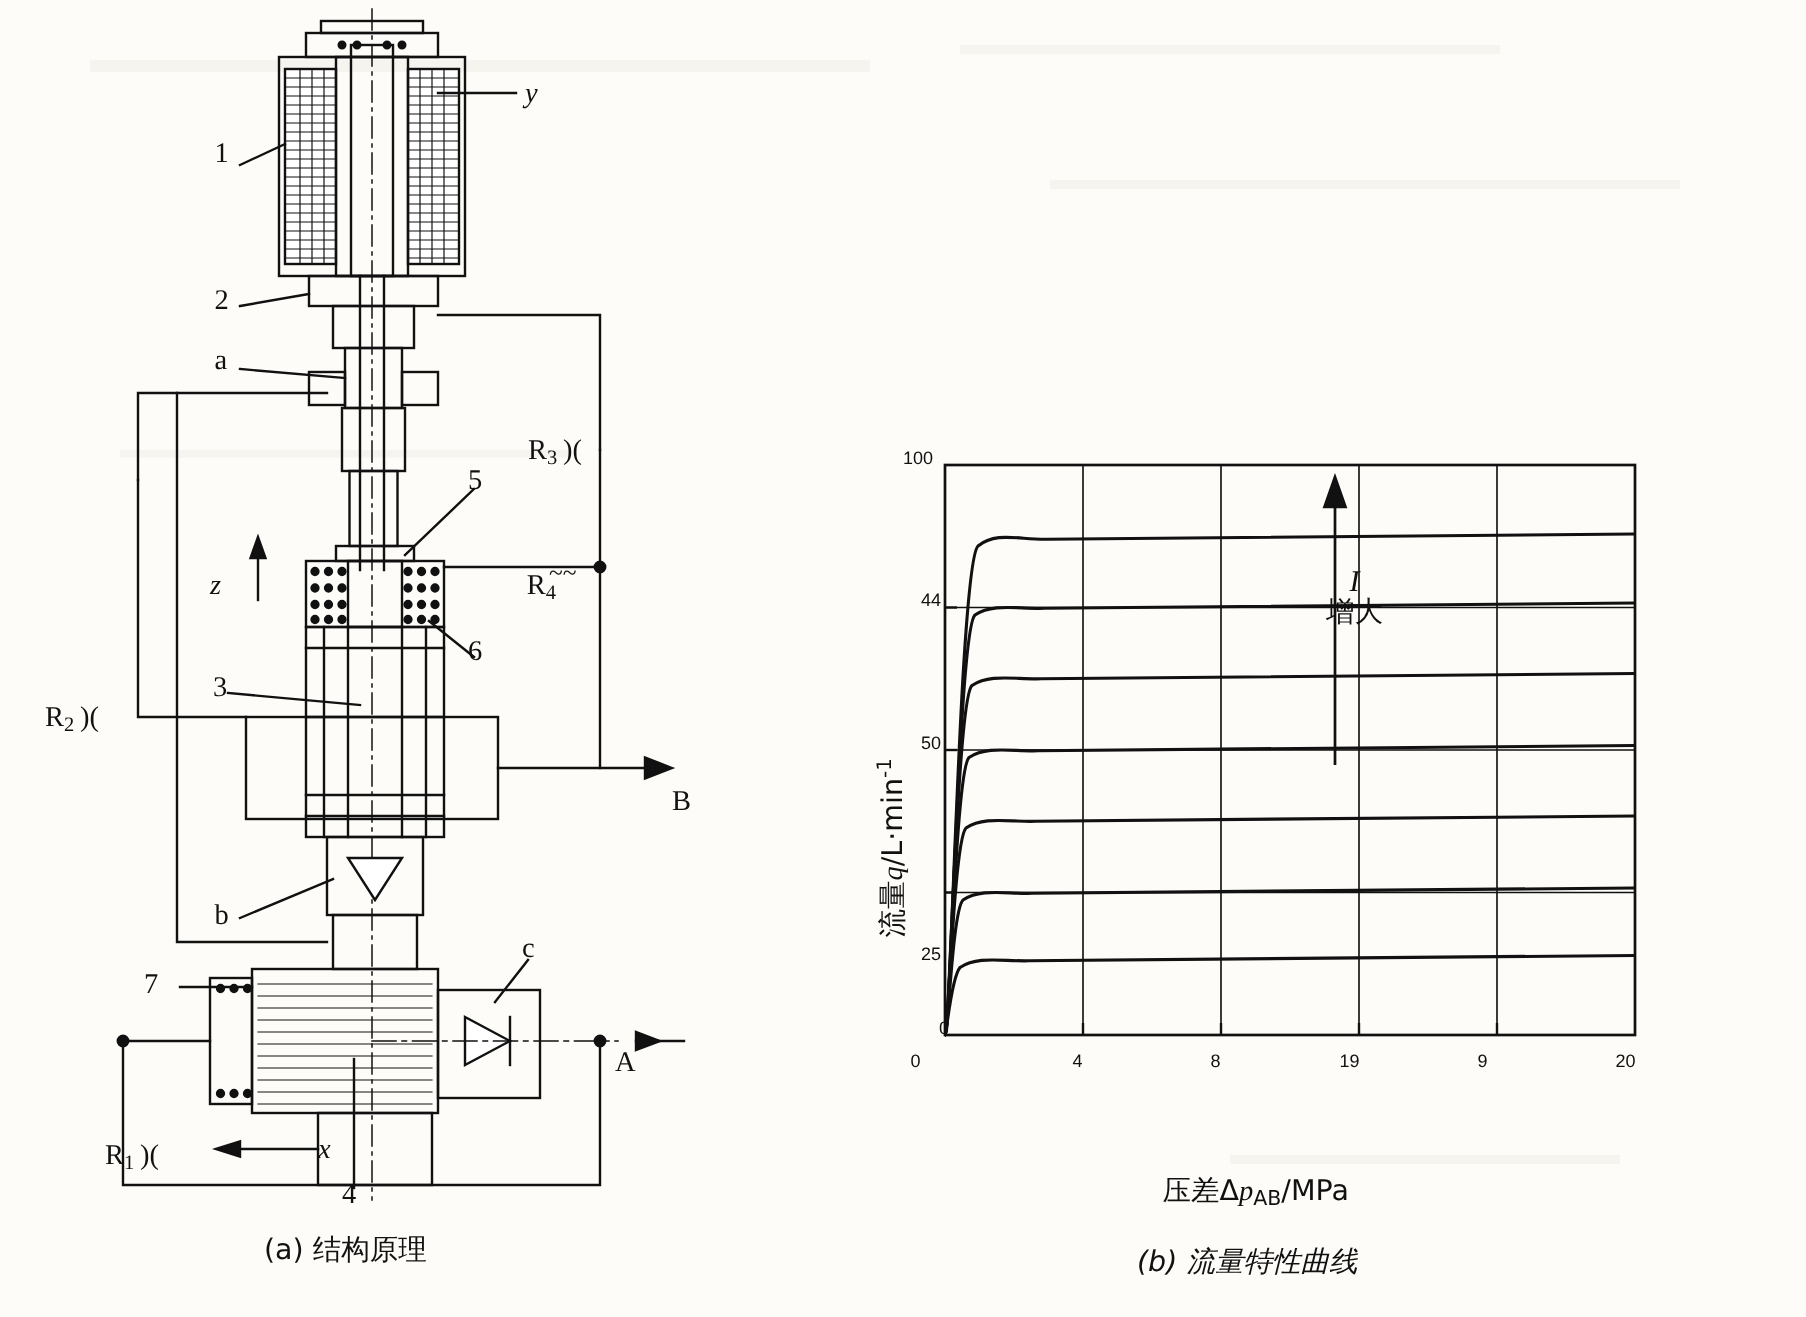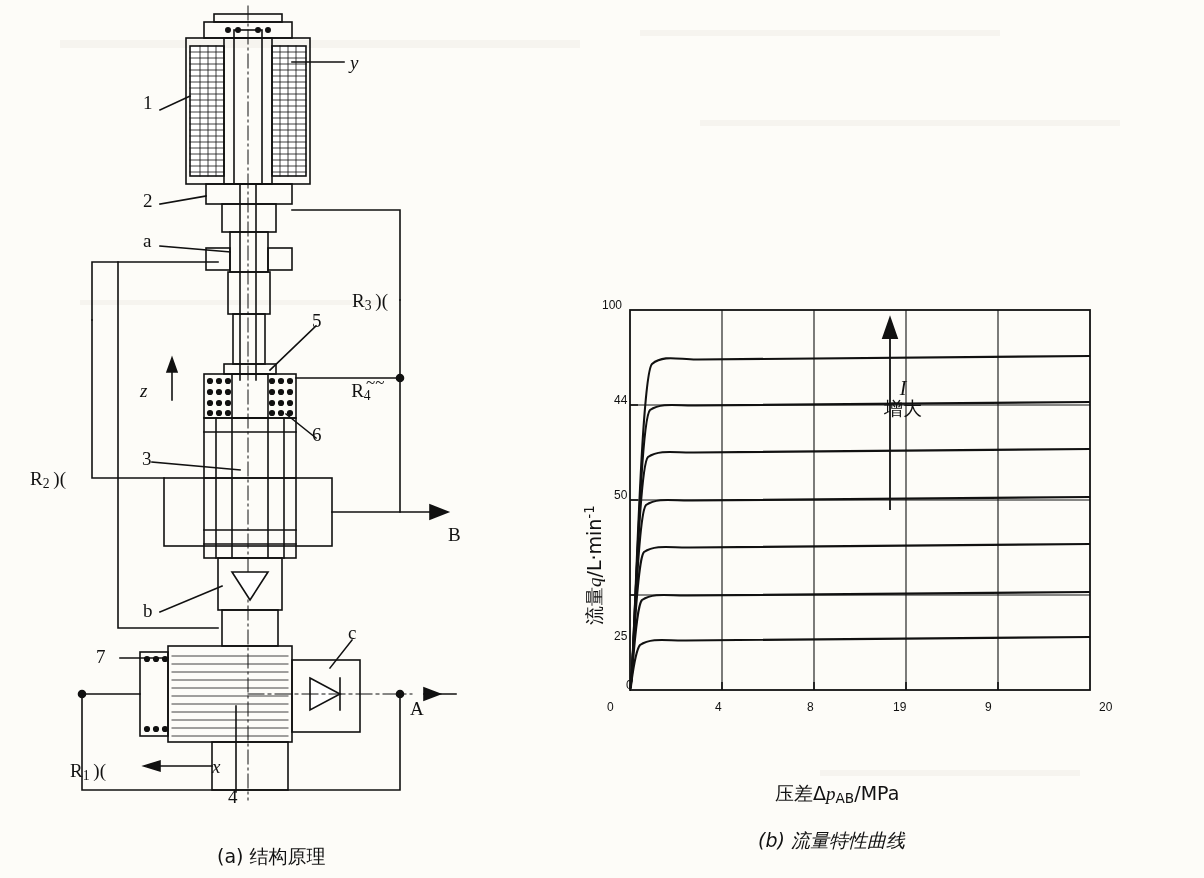--- a/index.html
+++ b/index.html
@@ -27,21 +27,21 @@
   }
   svg { display: block; }
 
   .caption {
     position: absolute;
     font-family: "DejaVu Sans", sans-serif;
     font-size: 19px;
     color: #111;
     white-space: nowrap;
   }
-  #caption-a { left: 176px; top: 844px; margin-left: 41px; }
+  #caption-a { left: 176px; top: 820px; }
   #caption-b { left: 758px; top: 828px; font-style: italic; }
 
   .lbl {
     position: absolute;
     font-family: "Liberation Serif", serif;
     font-size: 19px;
     white-space: nowrap;
     color: #111;
   }
   .lbl.ital { font-style: italic; }
@@ -377,21 +377,21 @@
   <div class="chartnum" style="left:614px; top:393px;">44</div>
   <div class="chartnum" style="left:614px; top:488px;">50</div>
   <div class="chartnum" style="left:614px; top:593px;margin-top:36px;">25</div>
   <div class="chartnum" style="left:626px; top:678px;">0</div>
 
   <div class="chartnum" style="left:607px; top:700px;">0</div>
   <div class="chartnum" style="left:715px; top:700px;">4</div>
   <div class="chartnum" style="left:807px; top:700px;">8</div>
   <div class="chartnum" style="left:893px; top:700px;">19</div>
   <div class="chartnum" style="left:985px; top:700px;">9</div>
-  <div class="chartnum" style="left:1099px; top:700px;">20</div>
+  <div class="chartnum" style="left:1077px; top:700px;">20</div>
 
   <div class="axis-title" id="ylabel" style="left:582px; top:625px;">
     流量<span style="font-family:'Liberation Serif',serif; font-style:italic;">q</span>/L·min<sup style="font-size:0.7em;">-1</sup>
   </div>
   <div class="axis-title" style="left:775px; top:781px;">
     压差Δ<span style="font-family:'Liberation Serif',serif; font-style:italic;">p</span><span style="font-size:0.72em; vertical-align:-0.25em;">AB</span>/MPa
   </div>
 
   <div id="inc-label" style="left:884px; top:378px;">
     <span class="it">I</span><br>

